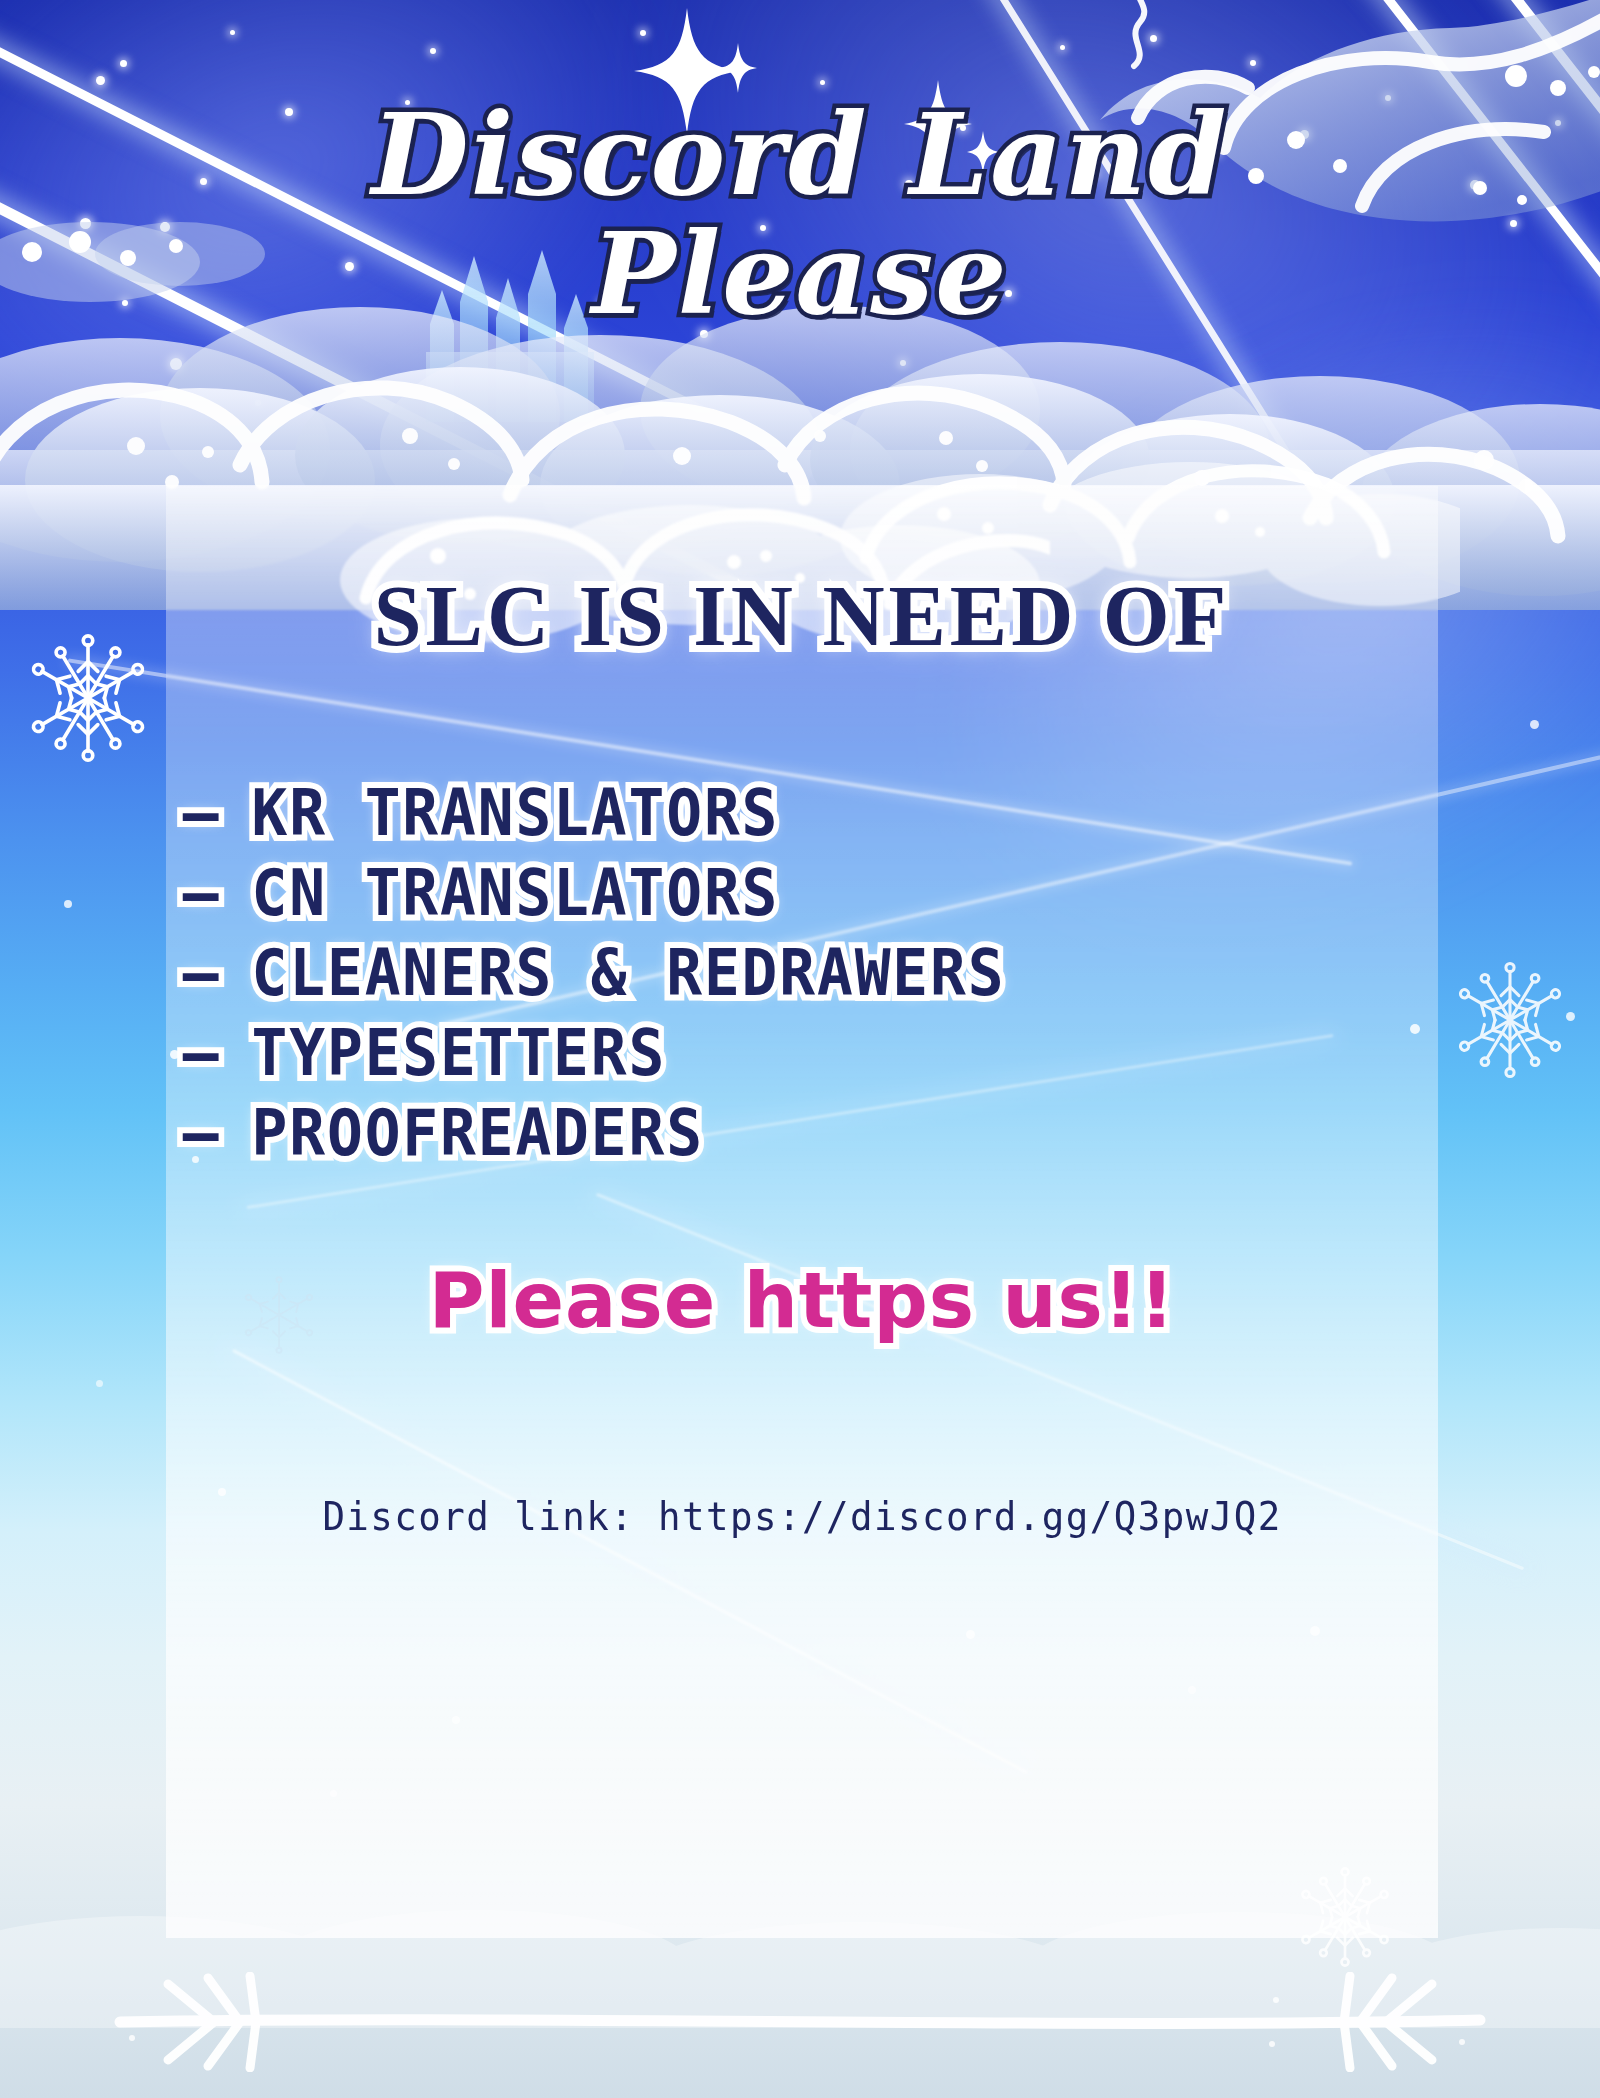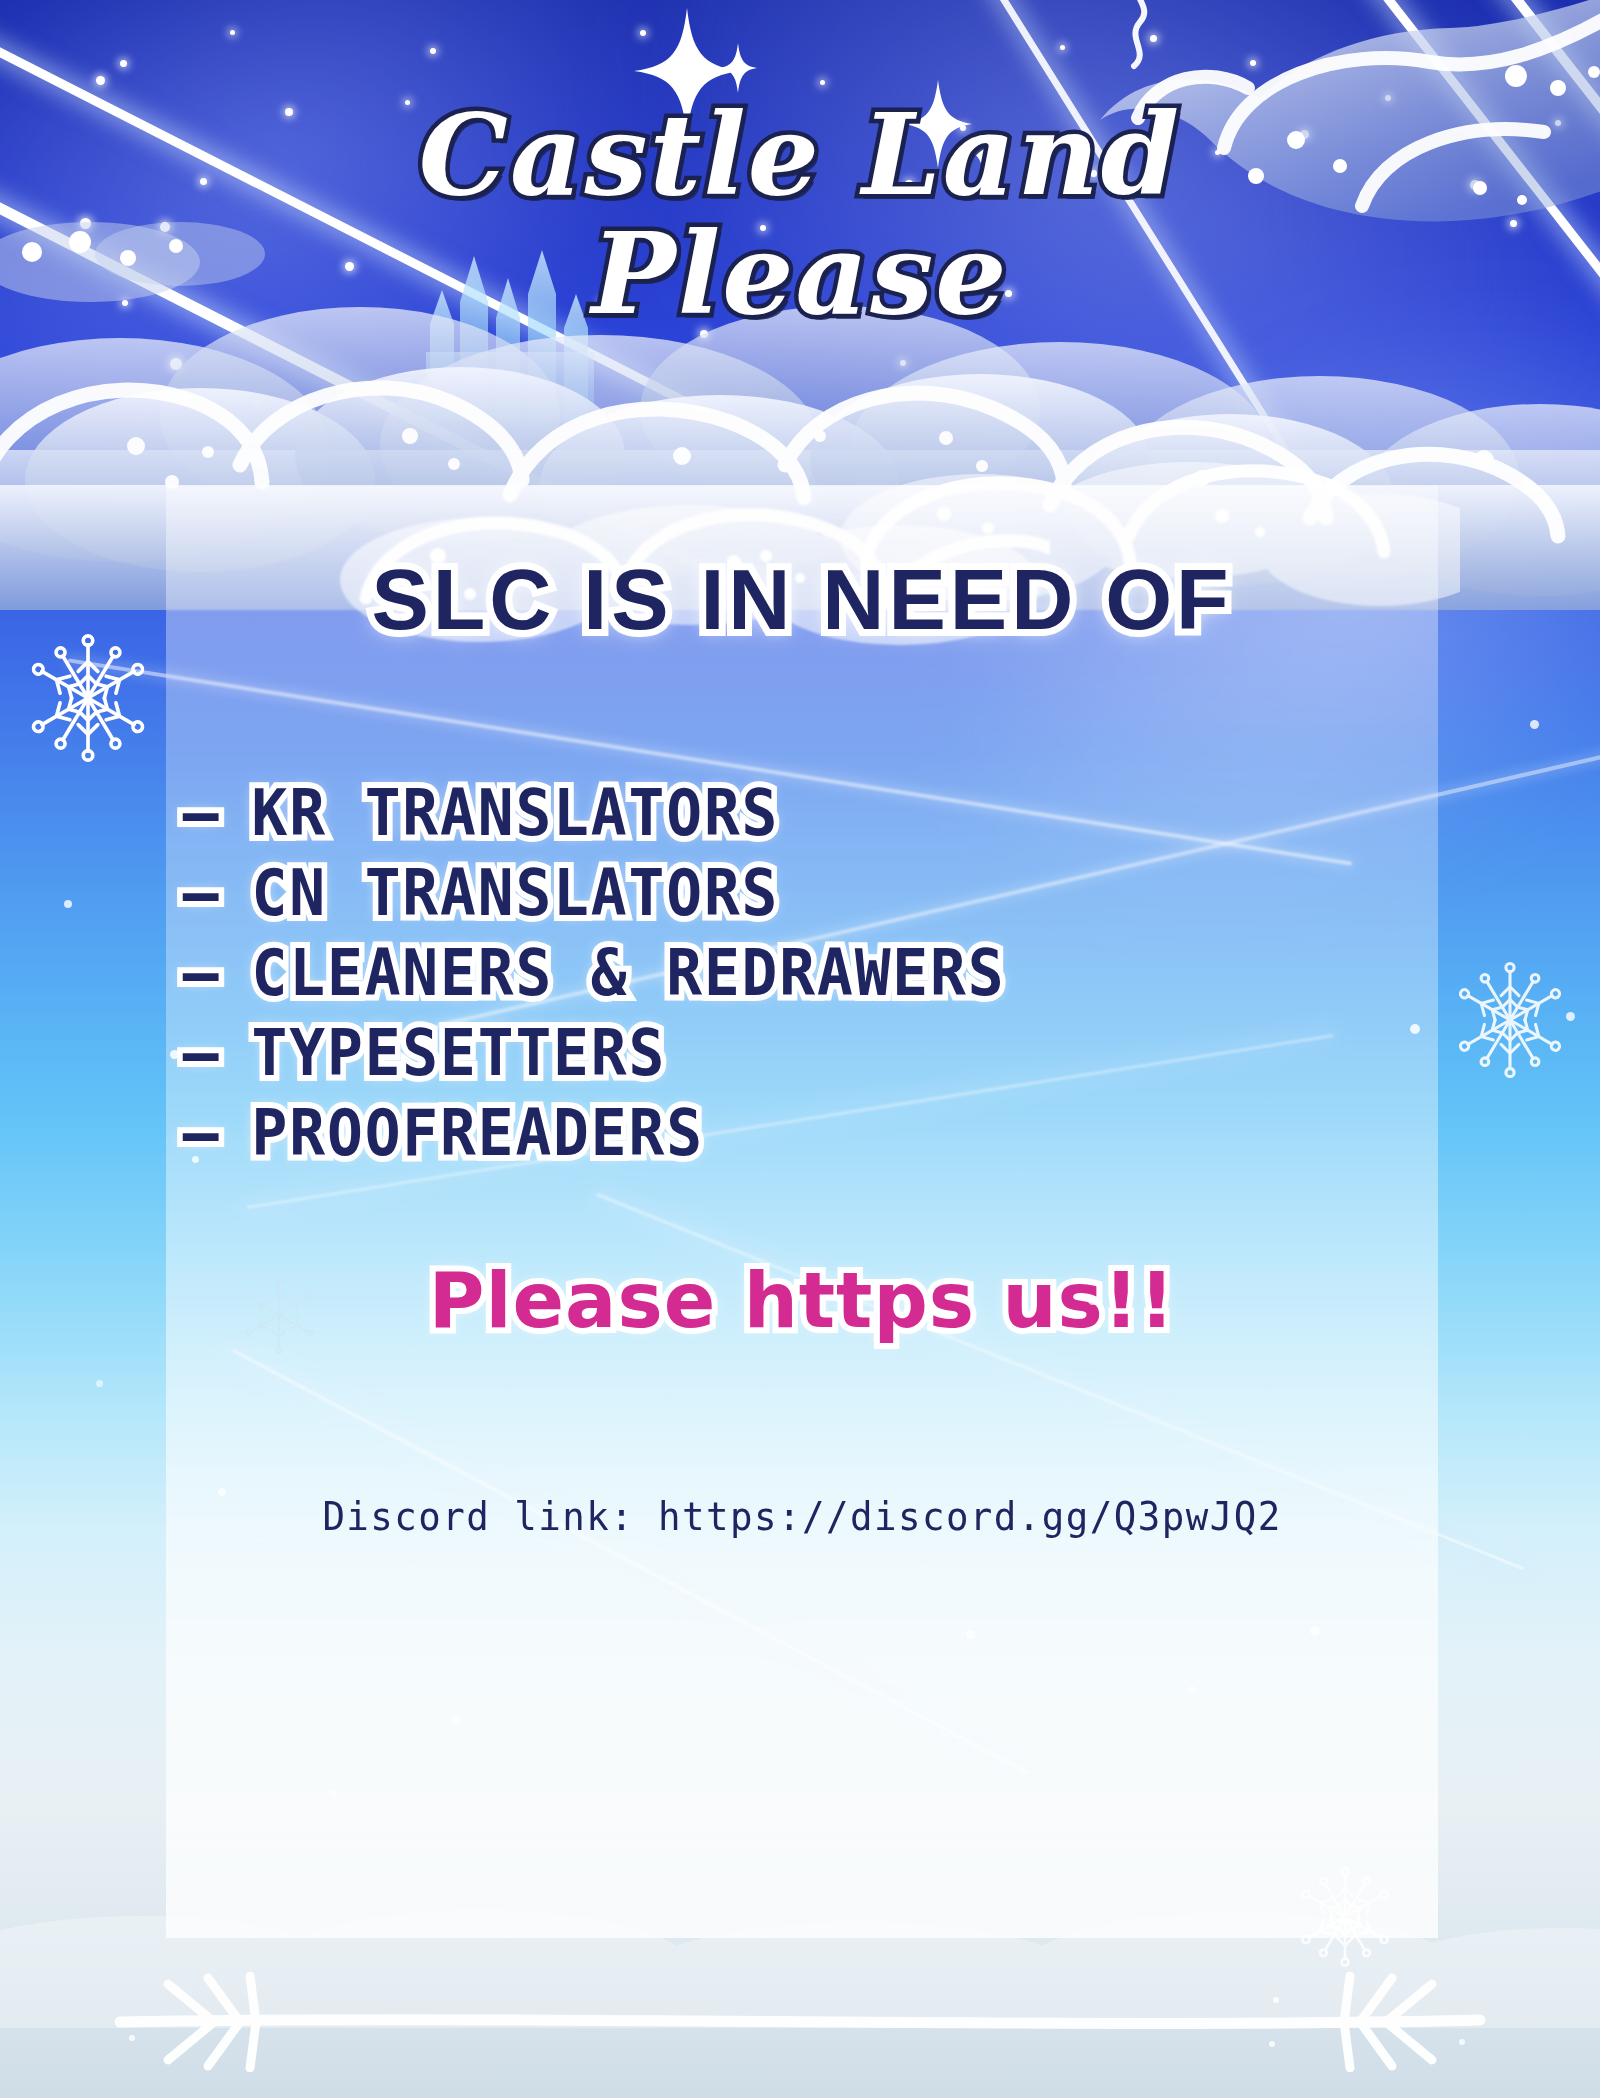--- a/index.html
+++ b/index.html
@@ -106,23 +106,23 @@
     -webkit-text-stroke:9px #1b2250;
     paint-order:stroke fill;
     text-shadow:
       0 0 0 #1b2250,
       4px 5px 0 rgba(27,34,80,.85);
   }
   .script-title .ln{display:block;}
   .script-title .ln2{font-size:112px;margin-top:-6px;}
 
   .headline{
-    position:absolute;left:0;right:0;top:64px;
+    position:absolute;left:0;right:0;top:80px;
     text-align:center;
-    font-family:Liberation Sans, sans-serif;
+    font-family:Liberation Serif, serif;
     font-weight:700;
     font-size:86px;
     letter-spacing:4px;
     color:#1e2560;
     -webkit-text-stroke:14px #ffffff;
     paint-order:stroke fill;
     text-shadow:0 0 16px rgba(255,255,255,.95),0 0 30px rgba(255,255,255,.7);
   }
 
   .needs-list{
@@ -434,21 +434,21 @@
       </ul>
 
       <div class="join-line">Please https us!!</div>
 
 
       <div class="discord-line">Discord link: https://discord.gg/Q3pwJQ2</div>
     </div>
   </div>
 
   <div class="script-title">
-    <span class="ln ln1">Castle Land</span>
+    <span class="ln ln1">Discord Land</span>
     <span class="ln ln2">Please</span>
   </div>
 
   <svg class="snowflake" style="left:18px;top:628px;width:140px;height:140px;" viewBox="0 0 100 100">
     <g stroke="#ffffff" stroke-width="2.6" fill="none" stroke-linecap="round">
       <g id="sf-left">
         <line x1="50" y1="50" x2="50" y2="12"></line>
         <circle cx="50" cy="9" r="3.4"></circle>
         <path d="M50 24 L43 31 M50 24 L57 31"></path>
         <path d="M50 34 L44 40 M50 34 L56 40"></path>

